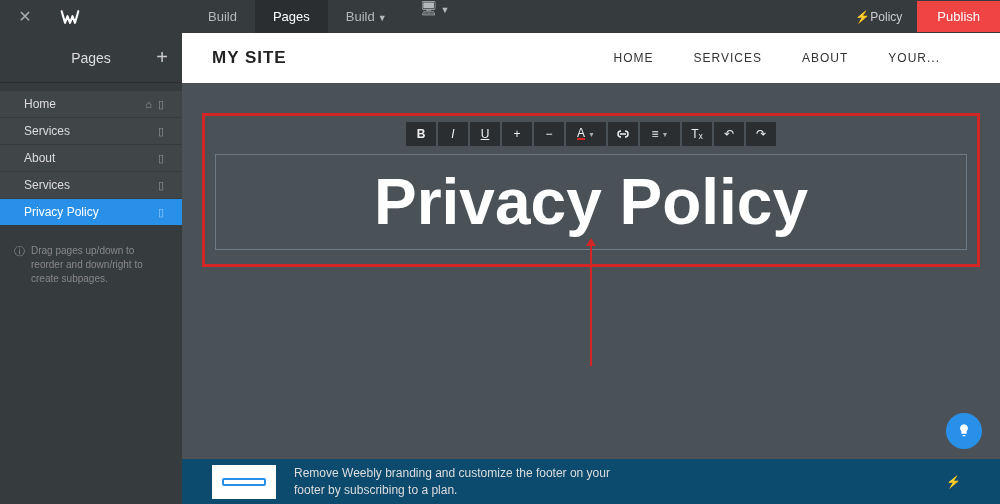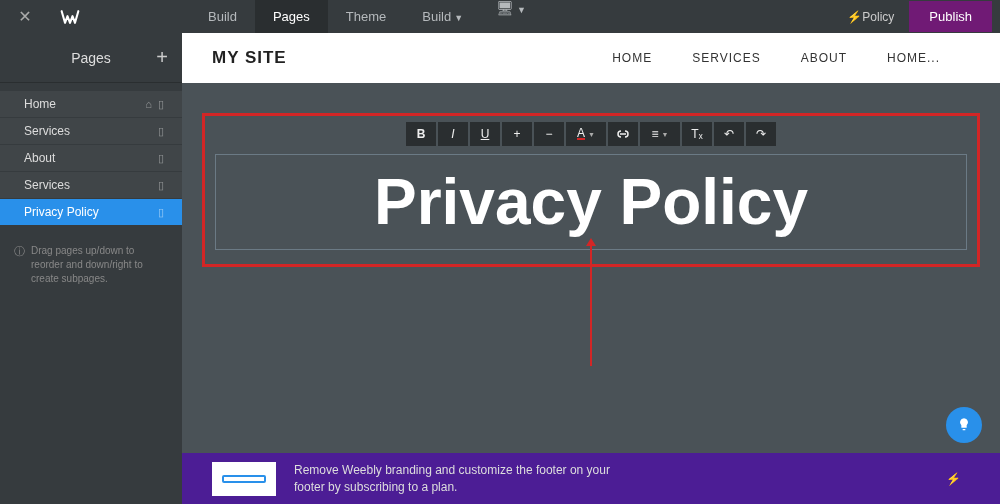--- a/index.html
+++ b/index.html
@@ -7,21 +7,21 @@
 
 .topbar { height: 33px; background: #363b3e; display: flex; align-items: center; color: #b5b9bc; font-size: 13px; }
 .close-x { width: 50px; text-align: center; font-size: 16px; color: #aaa; cursor: pointer; }
 .logo { width: 40px; height: 33px; display: flex; align-items: center; justify-content: center; }
 .logo svg { fill: #fff; }
 .top-tabs { display: flex; margin-left: 100px; }
 .top-tab { padding: 9px 18px; cursor: pointer; }
 .top-tab.active { background: #2a2e30; color: #fff; }
 .top-spacer { flex: 1; }
 .upgrade { display: flex; align-items: center; padding: 0 15px; color: #ccc; font-size: 12px; cursor: pointer; }
-.publish-btn { background: #701a75; color: #fff; padding: 8px 20px; font-size: 13px; cursor: pointer; margin-right: 8px; }
+.publish-btn { background: #ef4444; color: #fff; padding: 8px 20px; font-size: 13px; cursor: pointer; }
 .device-icon { padding: 0 15px; font-size: 14px; }
 .caret { font-size: 9px; margin-left: 3px; }
 
 .main { display: flex; height: 471px; }
 
 .sidebar { width: 182px; background: #363b3e; color: #ccc; }
 .sidebar-header { height: 50px; display: flex; align-items: center; justify-content: center; position: relative; border-bottom: 1px solid #2a2e30; }
 .sidebar-title { font-size: 14px; color: #ddd; }
 .add-page { position: absolute; right: 14px; font-size: 20px; color: #ccc; cursor: pointer; }
 .page-list { margin-top: 8px; }
@@ -50,21 +50,21 @@
 .text-block { border: 1px solid #6b7a85; padding: 10px; text-align: center; }
 .heading-text { color: #fff; font-size: 64px; font-weight: 900; letter-spacing: 0px; }
 
 .arrow-down { position: absolute; left: 50%; top: 155px; transform: translateX(-50%); }
 .arrow-line { width: 2px; height: 120px; background: #d32626; margin: 0 auto; }
 .arrow-head { width: 0; height: 0; border-left: 5px solid transparent; border-right: 5px solid transparent; border-bottom: 8px solid #d32626; margin: 0 auto; }
 
 .help-bubble { position: absolute; right: 18px; bottom: 10px; width: 36px; height: 36px; border-radius: 50%; background: #2990ea; display: flex; align-items: center; justify-content: center; cursor: pointer; }
 .help-bubble svg { width: 16px; height: 16px; }
 
-.footer-bar { height: 51px; background: #4c1d95; display: flex; align-items: center; padding: 0 30px; color: #ddd; font-size: 12px; }
+.footer-bar { height: 45px; background: #0c4a6e; display: flex; align-items: center; padding: 0 30px; color: #ddd; font-size: 12px; }
 .footer-thumb { width: 64px; height: 34px; background: #fff; margin-right: 18px; display: flex; align-items: center; justify-content: center; }
 .footer-thumb-inner { width: 44px; height: 8px; border: 2px solid #2990ea; border-radius: 2px; }
 .footer-text { line-height: 1.4; }
 .customize-footer { margin-left: auto; color: #f5a623; font-weight: bold; font-size: 12px; letter-spacing: 1px; cursor: pointer; display: flex; align-items: center; }
 .bolt { margin-right: 8px; }
 
 .underline { text-decoration: underline; }
 .a-color { border-bottom: 2px solid #d32626; padding-bottom: 0; line-height: 10px; }
 </style>
 </head>
@@ -73,21 +73,20 @@
 <div class="topbar">
   <div class="close-x">✕</div>
   <div class="logo">
     <svg width="20" height="16" viewBox="0 0 24 18">
         <path d="M2 2 L6 16 L9 8 L12 16 L15 8 L18 16 L22 2" stroke="#fff" stroke-width="2.5" fill="none" stroke-linejoin="round" stroke-linecap="round"></path>
       </svg>
   </div>
   <div class="top-tabs">
     <div class="top-tab">Build</div>
     <div class="top-tab active">Pages</div>
-    <div class="top-tab">Theme</div>
     <div class="top-tab"><span>Build</span><span class="caret">▼</span></div>
     <div class="top-tab device-icon">🖥<span class="caret">▼</span></div>
   </div>
   <div class="top-spacer"></div>
   <div class="upgrade">
       <span>⚡</span>
       <span>Policy</span>
     </div>
   <div class="publish-btn">Publish</div>
 </div>
@@ -138,21 +137,21 @@
   </div>
 
   <div class="canvas-wrap">
     <div class="canvas">
       <div class="site-header">
         <div class="site-title">MY SITE</div>
         <div class="site-nav">
           <div class="site-nav-item">HOME</div>
           <div class="site-nav-item">SERVICES</div>
           <div class="site-nav-item">ABOUT</div>
-          <div class="site-nav-item">HOME...</div>
+          <div class="site-nav-item">YOUR...</div>
         </div>
       </div>
 
       <div class="editor-area">
         <div class="red-box">
           <div class="toolbar">
             <div class="tb-btn">
                 <b>B</b>
               </div>
             <div class="tb-btn">

